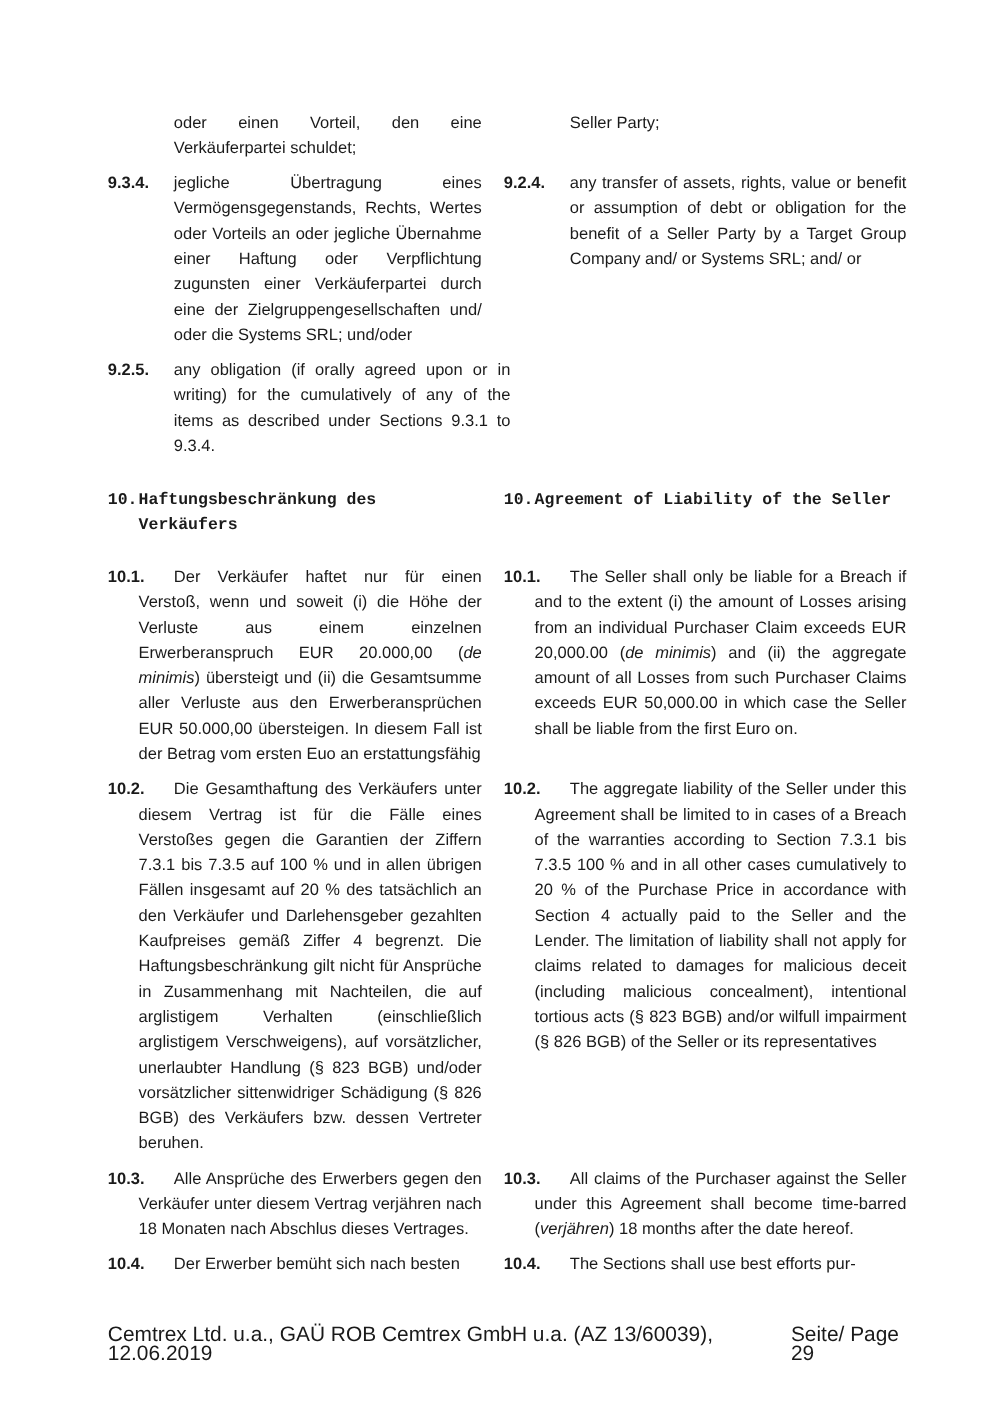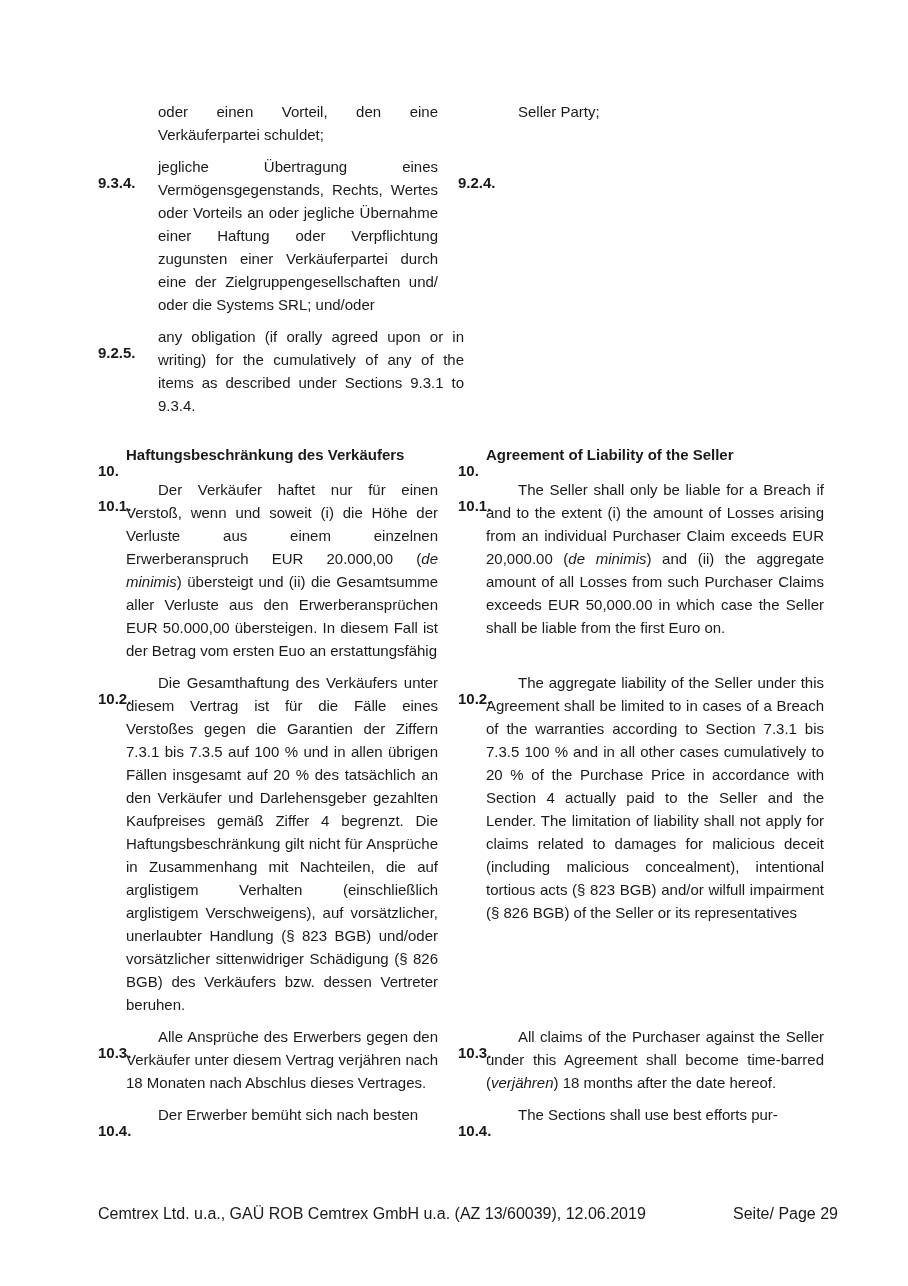--- a/index.html
+++ b/index.html
@@ -23,56 +23,57 @@
     width: 726px;
   }
   .row {
     display: flex;
     gap: 20px;
     margin-bottom: 9px;
     align-items: flex-start;
   }
   .row.heading-row {
     margin-top: 26px;
-    margin-bottom: 12px;
+    margin-bottom: 24px;
+    font-family: Liberation Mono, monospace;
   }
   .cell-de { width: 340px; flex: none; }
   .cell-en { width: 366px; flex: none; }
   .par {
     position: relative;
     margin: 0;
     font-size: 15px;
     line-height: 23px;
     text-align: justify;
     hyphens: auto;
     -webkit-hyphens: auto;
   }
   .par .num {
     position: absolute;
     left: 0;
-    top: 16px;
+    top: 0;
     font-weight: 700;
     text-indent: 0;
   }
   .pa { padding-left: 60px; }                      
   .pb { padding-left: 28px; text-indent: 32px; }   
   .ph {                                            
     padding-left: 28px;
     text-indent: 0;
     font-weight: 700;
     text-align: left;
   }
   .doc-footer {
     position: absolute;
     left: 98px;
     top: 1205px;
     width: 740px;
     display: flex;
     justify-content: space-between;
-    font-size: 16px;
+    font-size: 19px;
     line-height: 17px;
   }
   i { font-style: italic; }
 </style>
 </head>
 <body>
 
 <div class="page">
   <main class="doc-main" id="doc-main">
       <div class="row">
@@ -81,21 +82,21 @@
         </div>
         <div class="cell-en" lang="en">
           <p class="par pa"><span class="txt">Seller Party;</span></p>
         </div>
       </div>
       <div class="row">
         <div class="cell-de" lang="de">
           <p class="par pa"><span class="num">9.3.4.</span><span class="txt">jegliche Übertragung eines Vermögensgegenstands, Rechts, Wertes oder Vorteils an oder jegliche Übernahme einer Haftung oder Verpflichtung zugunsten einer Verkäuferpartei durch eine der Zielgruppengesellschaften und/ oder die Systems SRL; und/oder</span></p>
         </div>
         <div class="cell-en" lang="en">
-          <p class="par pa"><span class="num">9.2.4.</span></p>
+          <p class="par pa"><span class="num">9.2.4.</span><span class="txt">any transfer of assets, rights, value or benefit or assumption of debt or obligation for the benefit of a Seller Party by a Target Group Company and/ or Systems SRL; and/ or</span></p>
         </div>
       </div>
       <div class="row">
         <div class="cell-en" lang="en">
           <p class="par pa"><span class="num">9.2.5.</span><span class="txt">any obligation (if orally agreed upon or in writing) for the cumulatively of any of the items as described under Sections 9.3.1 to 9.3.4.</span></p>
         </div>
       </div>
       <div class="row heading-row">
         <div class="cell-de" lang="de">
           <p class="par ph"><span class="num">10.</span><span class="txt">Haftungsbeschränkung des Verkäufers</span></p>

